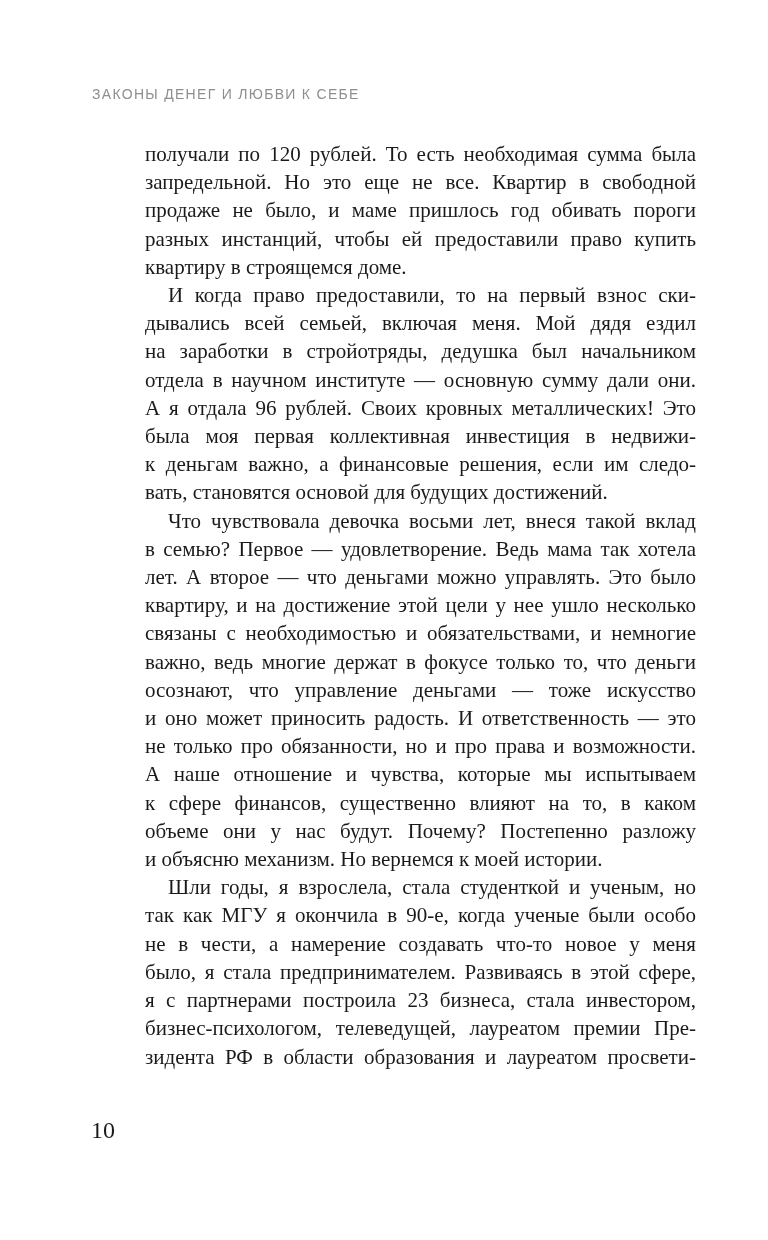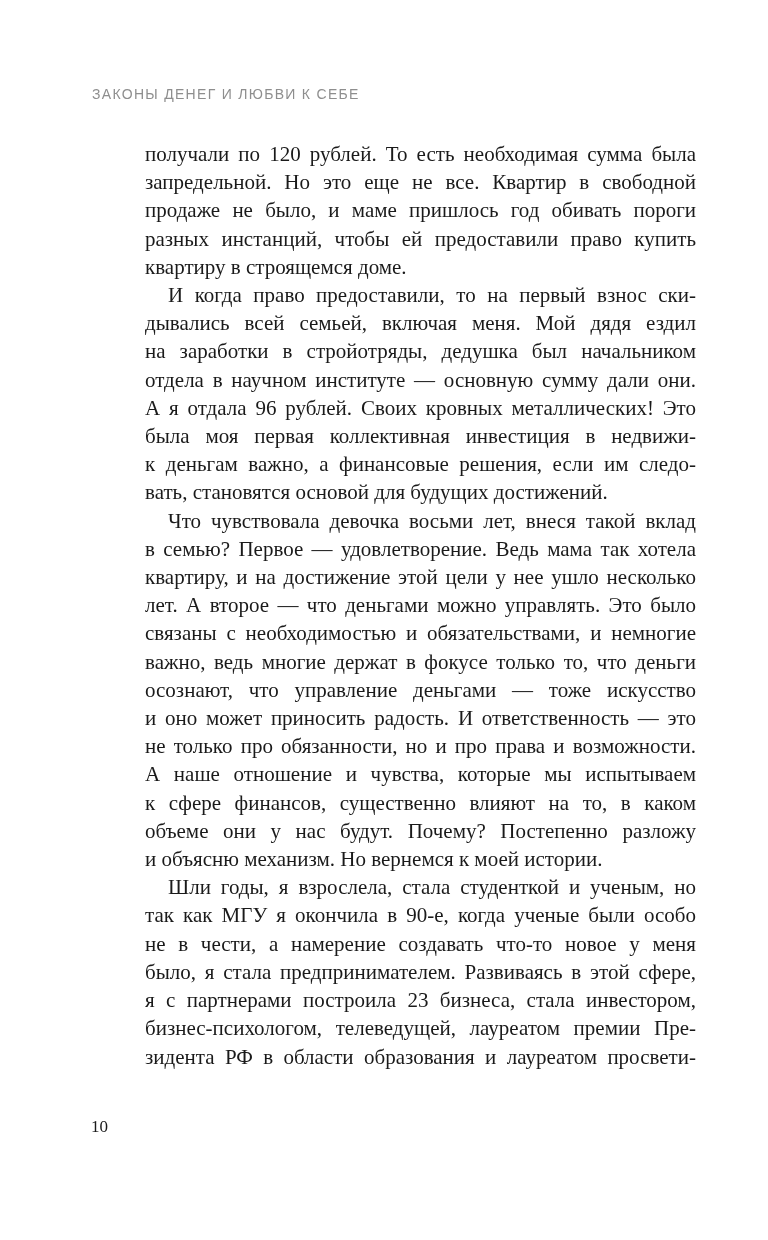--- a/index.html
+++ b/index.html
@@ -42,21 +42,21 @@
     text-align-last: justify;
     white-space: normal;
     margin-left: 16px;
   }
   .line.left { text-align-last: left; }
   .line.indent { text-indent: 23px; }
   .page-number {
     position: absolute;
     left: 91px;
     top: 1117px;
-    font-size: 17px;
+    font-size: 24px;
     color: #1a1a1a;
   }
 </style>
 </head>
 <body>
 
 <div class="page">
 
   <div class="running-header">ЗАКОНЫ ДЕНЕГ И ЛЮБВИ К СЕБЕ</div>
 
@@ -77,22 +77,22 @@
       <div class="line">отдела в научном институте — основную сумму дали они.</div>
       <div class="line">А я отдала 96 рублей. Своих кровных металлических! Это</div>
       <div class="line">была моя первая коллективная инвестиция в недвижи-</div>
       <div class="line">к деньгам важно, а финансовые решения, если им следо-</div>
       <div class="line left">вать, становятся основой для будущих достижений.</div>
     </div>
 
     <div class="para">
       <div class="line indent">Что чувствовала девочка восьми лет, внеся такой вклад</div>
       <div class="line">в семью? Первое — удовлетворение. Ведь мама так хотела</div>
+      <div class="line">лет. А второе — что деньгами можно управлять. Это было</div>
       <div class="line">квартиру, и на достижение этой цели у нее ушло несколько</div>
-      <div class="line">лет. А второе — что деньгами можно управлять. Это было</div>
       <div class="line">связаны с необходимостью и обязательствами, и немногие</div>
       <div class="line">важно, ведь многие держат в фокусе только то, что деньги</div>
       <div class="line">осознают, что управление деньгами — тоже искусство</div>
       <div class="line">и оно может приносить радость. И ответственность — это</div>
       <div class="line">не только про обязанности, но и про права и возможности.</div>
       <div class="line">А наше отношение и чувства, которые мы испытываем</div>
       <div class="line">к сфере финансов, существенно влияют на то, в каком</div>
       <div class="line">объеме они у нас будут. Почему? Постепенно разложу</div>
       <div class="line left">и объясню механизм. Но вернемся к моей истории.</div>
     </div>

